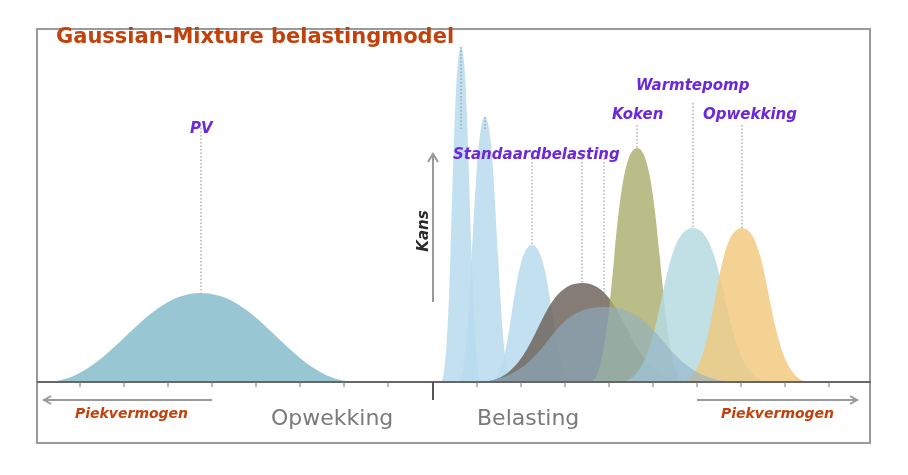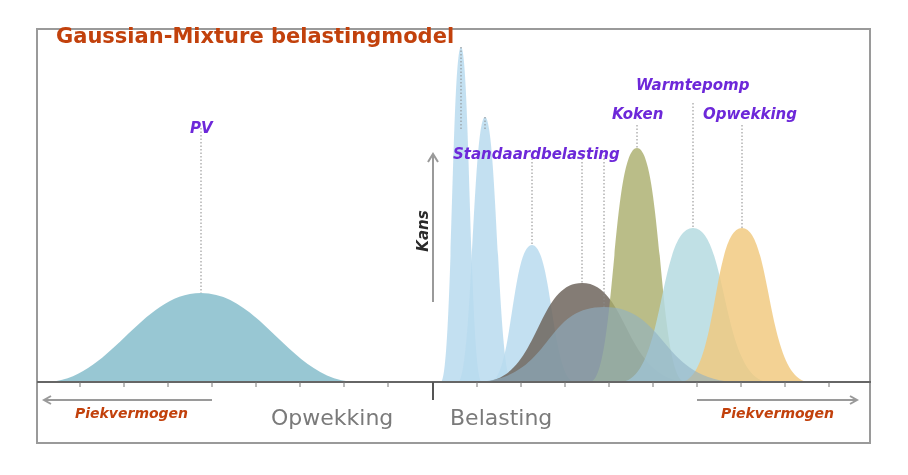--- a/index.html
+++ b/index.html
@@ -90,14 +90,14 @@
 <div class="lbl" style="left:190px;top:105px;margin-top:14px;">PV</div>
 <div class="lbl" style="left:453px;top:145px;">Standaardbelasting</div>
 <div class="lbl" style="left:612px;top:105px;">Koken</div>
 <div class="lbl" style="left:636px;top:76px;">Warmtepomp</div>
 <div class="lbl" style="left:703px;top:105px;">Opwekking</div>
 
 <div class="kans">Kans</div>
 
 <div class="dir" style="left:75px;top:405px;">Piekvermogen</div>
 <div class="axis-word" style="left:271px;top:405px;">Opwekking</div>
-<div class="axis-word" style="left:450px;top:405px;">Belasting</div>
+<div class="axis-word" style="left:477px;top:405px;">Belasting</div>
 <div class="dir" style="left:721px;top:405px;">Piekvermogen</div>
 
 </body></html>

